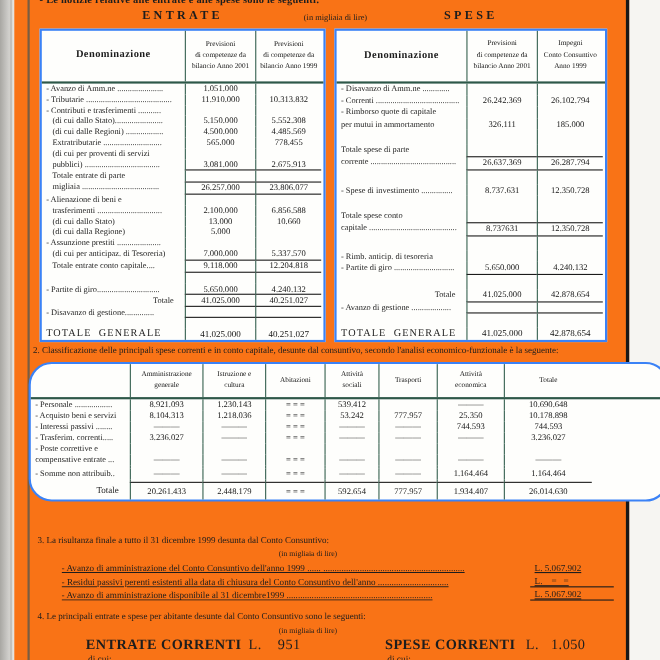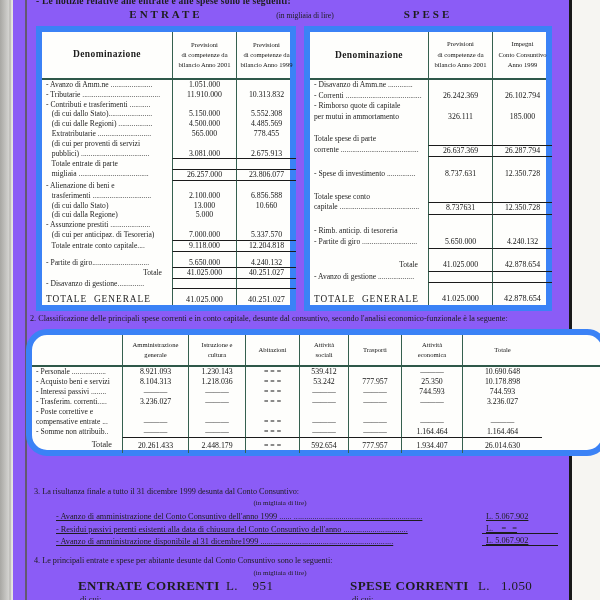--- a/index.html
+++ b/index.html
@@ -1,33 +1,33 @@
 <!DOCTYPE html>
 <html><head>
 <meta charset="utf-8">
 <style>
   html,body{margin:0;padding:0;}
   body{width:600px;height:600px;background:#efeeec;font-family:"Liberation Serif", serif;color:#1d1d1d;}
-  .stage{position:relative;width:600px;height:600px;overflow:hidden;background:#8b5cf6;}
+  .stage{position:relative;width:600px;height:600px;overflow:hidden;background:#f97316;}
   
   .scan-strip{position:absolute;left:0;top:0;width:13px;height:600px;
     background:linear-gradient(90deg,#a8a7a3,#cfcecb 60%,#e8e7e4);}
   .crease-line{position:absolute;left:9px;top:0;width:2px;height:600px;background:#c2c1bd;}
   .edge-line-left{position:absolute;left:25px;top:0;width:2px;height:600px;background:#59584f;opacity:.8;}
   .edge-line-right{position:absolute;left:569px;top:0;width:3px;height:600px;background:#181818;}
   .right-margin{position:absolute;left:572px;top:0;width:28px;height:600px;background:#f6f5f2;}
 
   .intro{position:absolute;left:36px;top:-4px;font-size:9.5px;font-weight:bold;letter-spacing:.2px;white-space:nowrap;}
   .tbl-title{position:absolute;top:8px;font-size:11px;font-weight:bold;letter-spacing:3px;text-align:center;}
   #t-entrate{left:36px;width:260px;}
   #t-spese{left:304px;width:248px;}
   .unit-top{position:absolute;left:235px;width:140px;top:11px;font-size:7.6px;text-align:center;}
 
   
-  .tbl{position:absolute;display:flex;flex-direction:column;border:6px solid #3b82f6;background:#fefefc;box-sizing:border-box;}
+  .tbl{position:absolute;display:flex;flex-direction:column;border:2px solid #3b82f6;background:#fefefc;box-sizing:border-box;}
   .trow{display:flex;flex:0 0 auto;align-items:stretch;}
   .tcell{box-sizing:border-box;overflow:hidden;flex:0 0 auto;}
   .lab{font-size:7.6px;white-space:pre;padding-left:4px;}
   .num{border-left:1px solid #35604f;text-align:center;font-size:7.8px;color:#141414;}
   .head{border-bottom:2px solid #2e5849;}
   .head .tcell{display:flex;align-items:center;justify-content:center;text-align:center;
     white-space:pre-line;font-size:6.6px;line-height:1.3;padding:0 2px;}
   .head .lab{font-weight:bold;font-size:9.5px;letter-spacing:.4px;white-space:pre-line;}
   .rb .num{border-bottom:1px solid #1b1b1b;}
   .rt .num{border-top:1px solid #1b1b1b;}

